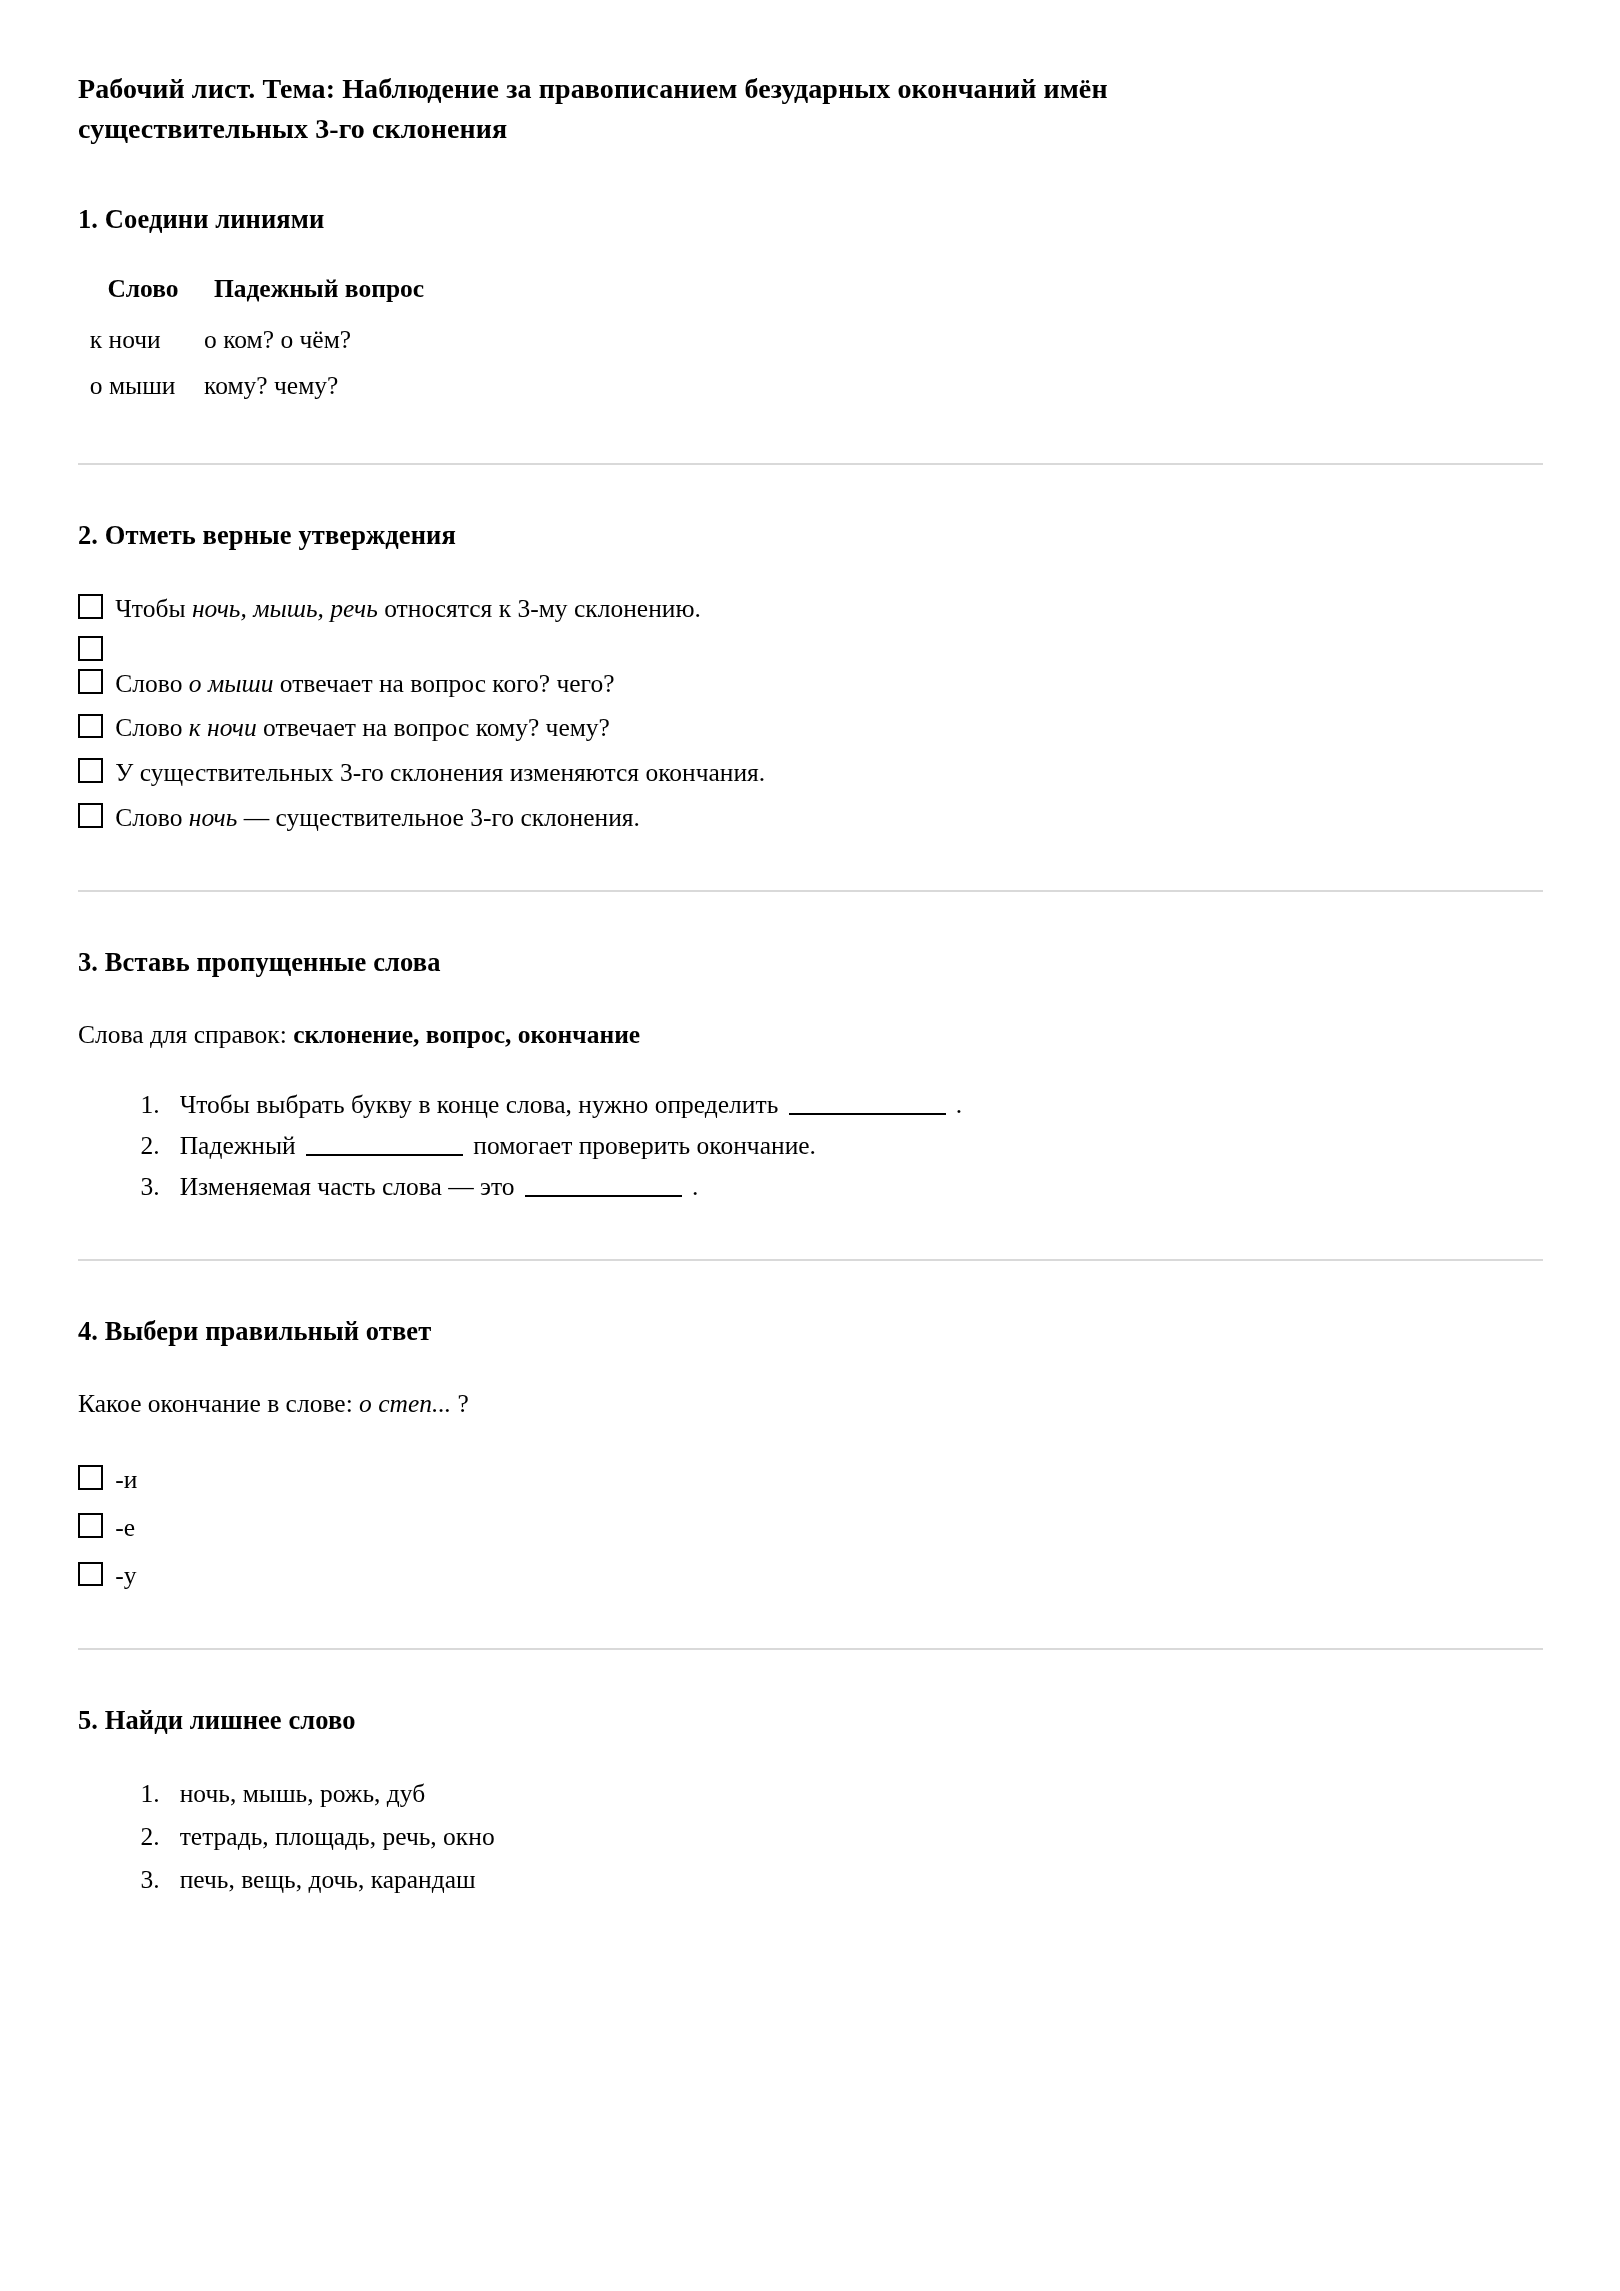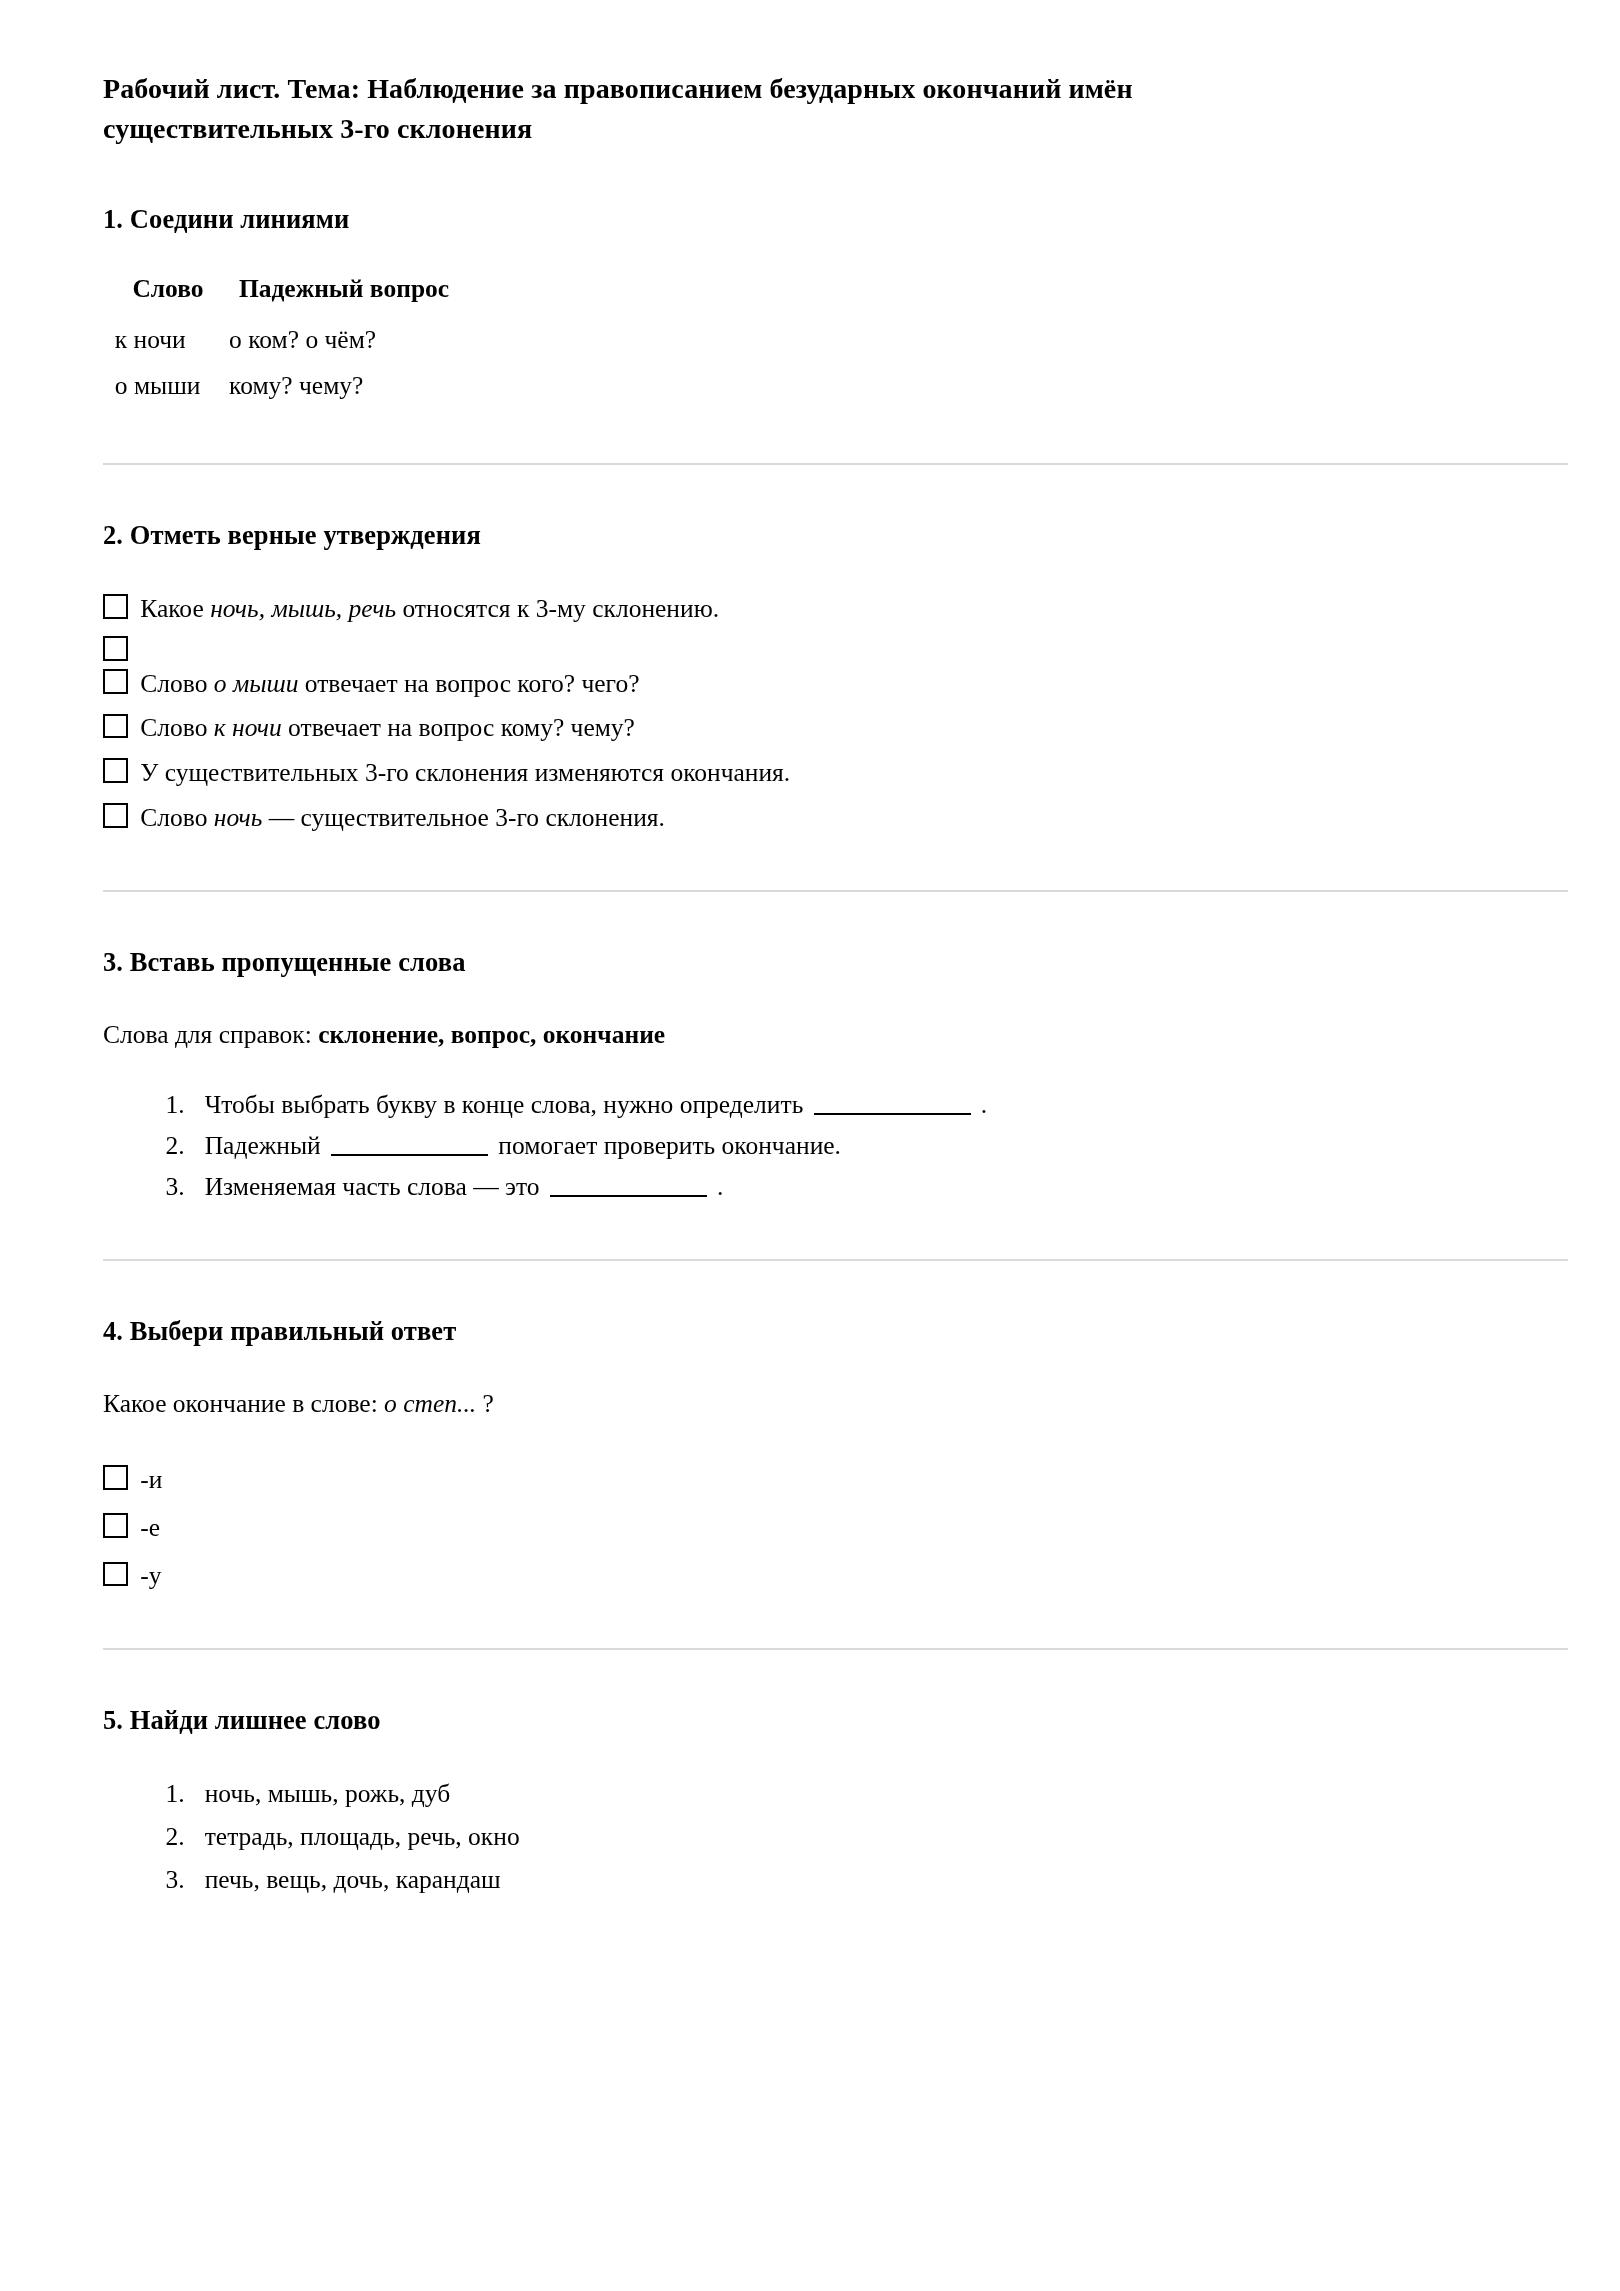--- a/index.html
+++ b/index.html
@@ -13,21 +13,20 @@
     font-family: "Liberation Serif", "DejaVu Serif", serif;
     color: #000000;
     -webkit-font-smoothing: antialiased;
   }
   .page {
     box-sizing: border-box;
     width: 1563px;
     min-height: 2292px;
     padding: 69px 78px 78px 78px;
     background: #ffffff;
-    margin-left: 25px;
   }
 
   
   .doc-title {
     font-size: 28px;
     font-weight: bold;
     line-height: 1.42;
     letter-spacing: 0.1px;
     margin: 0 0 55px 0;
     max-width: 1264px;
@@ -198,21 +197,21 @@
   </div>
 
   <hr class="divider">
 
   <div class="section">
     <h2 class="section-heading">2. Отметь верные утверждения</h2>
 
     <ul class="check-list">
       <li class="check-item">
         <span class="checkbox-glyph"></span>
-        <span class="check-text"><span>Какое </span><i>ночь, мышь, речь</i><span> относятся к 3-му склонению.</span></span>
+        <span class="check-text"><span>Чтобы </span><i>ночь, мышь, речь</i><span> относятся к 3-му склонению.</span></span>
       </li>
       <li class="check-item">
         <span class="checkbox-glyph"></span>
       </li>
       <li class="check-item">
         <span class="checkbox-glyph"></span>
         <span class="check-text"><span>Слово </span><i>о мыши</i><span> отвечает на вопрос кого? чего?</span></span>
       </li>
       <li class="check-item">
         <span class="checkbox-glyph"></span>

